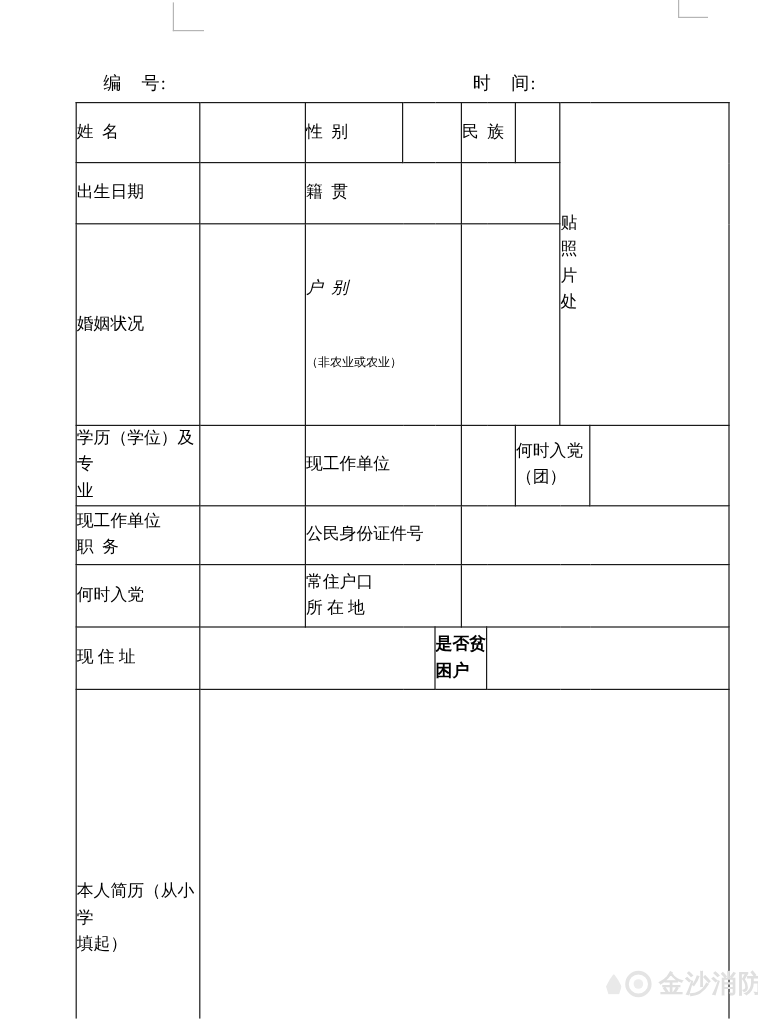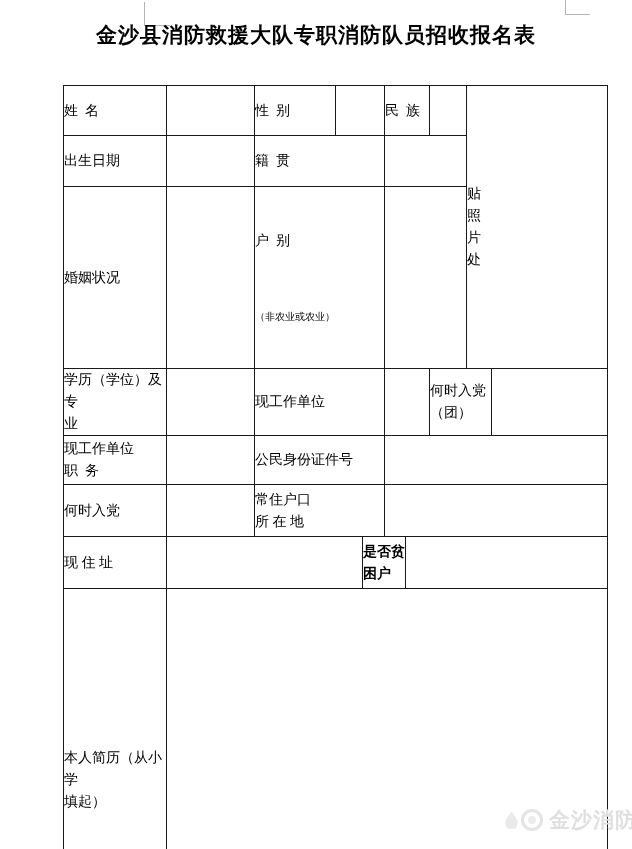--- a/index.html
+++ b/index.html
@@ -49,22 +49,22 @@
     font-size: 14px;
     line-height: 22px;
     white-space: pre-wrap;
     overflow: hidden;
     padding: 0;
   }
   td.small-wrap { font-size: 12.5px; line-height: 21px; margin-left: 36px; }
   td.tight { font-size: 13px; line-height: 21px; font-weight: bold; }
   td.party-cell { font-size: 13.5px; line-height: 22px; margin-left: 37px; }
   td.photo-cell { font-size: 14px; line-height: 26px; letter-spacing: 0; }
-  .hukou-note { font-size: 10px; line-height: 14px; margin-top: 15px; white-space: pre; }
-  .hukou-main { line-height: 20px; white-space: pre; }
+  .hukou-note { font-size: 10px; line-height: 14px; margin-top: 1px; white-space: pre; }
+  .hukou-main { line-height: 20px; white-space: pre; font-style: italic; }
 
   .watermark {
     position: absolute;
     left: 505px; top: 802px;
     height: 36px;
     display: flex;
     align-items: center;
     z-index: 5;
   }
   .wm-flame {
@@ -96,22 +96,25 @@
   }
 </style>
 </head>
 <body>
 
 <div class="page">
 
   <div class="crop-mark tl"></div>
   <div class="crop-mark tr"></div>
 
-  <div class="title">金沙县消防救援大队专职消防队员招收报名表</div>
-
+
+  <div class="meta">
+    <span class="num">编　号:</span>
+    <span class="time">时　间:</span>
+  </div>
 
   <table class="form">
     <colgroup>
       <col style="width:103px">
         <col style="width:88px">
         <col style="width:81px">
       <col style="width:27px">
         <col style="width:22px">
         <col style="width:21px">
       <col style="width:24px">

